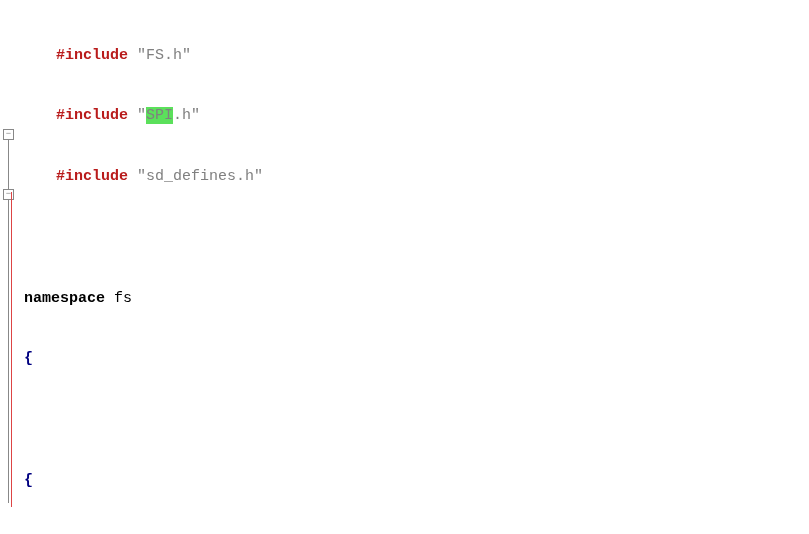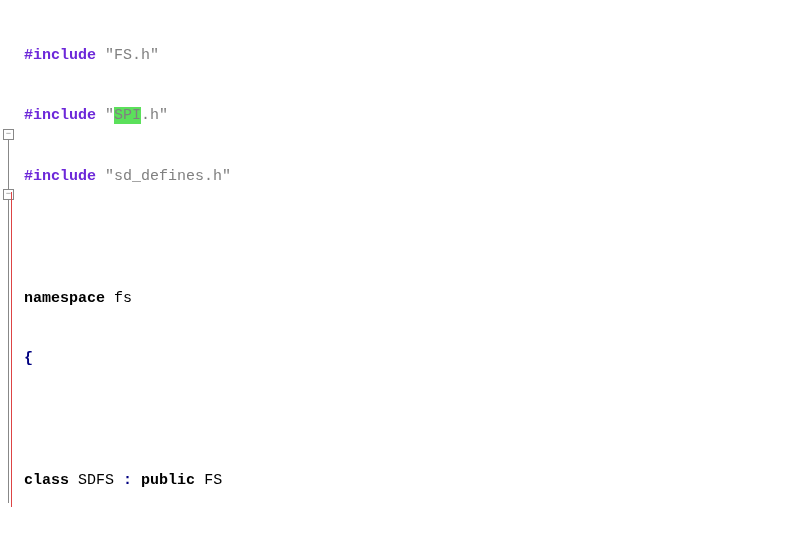--- a/index.html
+++ b/index.html
@@ -24,21 +24,21 @@
   }
   .code {
     flex: 1;
     padding: 5px 0 5px 8px;
     white-space: pre;
     position: relative;
     overflow: hidden;
   }
   .line { min-height: 20px; position: relative; }
   .kw  { color: #000000; font-weight: bold; }
-  .kw2 { color: #6d28d9; font-weight: bold; }
+  .kw2 { color: #b91c1c; font-weight: bold; margin-left: 32px; }
   .str { color: #808080; }
   .op  { color: #000080; font-weight: bold; }
   .hlG { background: #5be05b; }
   .fold {
     position: absolute;
     left: 3px;
     width: 9px;
     height: 9px;
     border: 1px solid #888;
     background: #fff;
@@ -72,21 +72,20 @@
     <div class="vlineRed" style="top:192px;height:315px;"></div>
   </div>
   <div class="code">
     <div class="line"><span class="kw2">#include</span> <span class="str">"FS.h"</span></div>
     <div class="line"><span class="kw2">#include</span> <span class="str">"</span><span class="str hlG">SPI</span><span class="str">.h"</span></div>
     <div class="line"><span class="kw2">#include</span> <span class="str">"sd_defines.h"</span></div>
     <div class="line"> </div>
     <div class="line"><span class="kw">namespace</span> <span>fs</span></div>
     <div class="line"><span class="op">{</span></div>
     <div class="line"> </div>
-    <div class="line"><span class="kw">class</span> <span>SDFS</span> <span class="op">:</span> <span class="kw">public</span> <span>FS</span></div>
     <div class="line"><span class="op">{</span></div>
     
     
     
     
     
     
     
     
     

